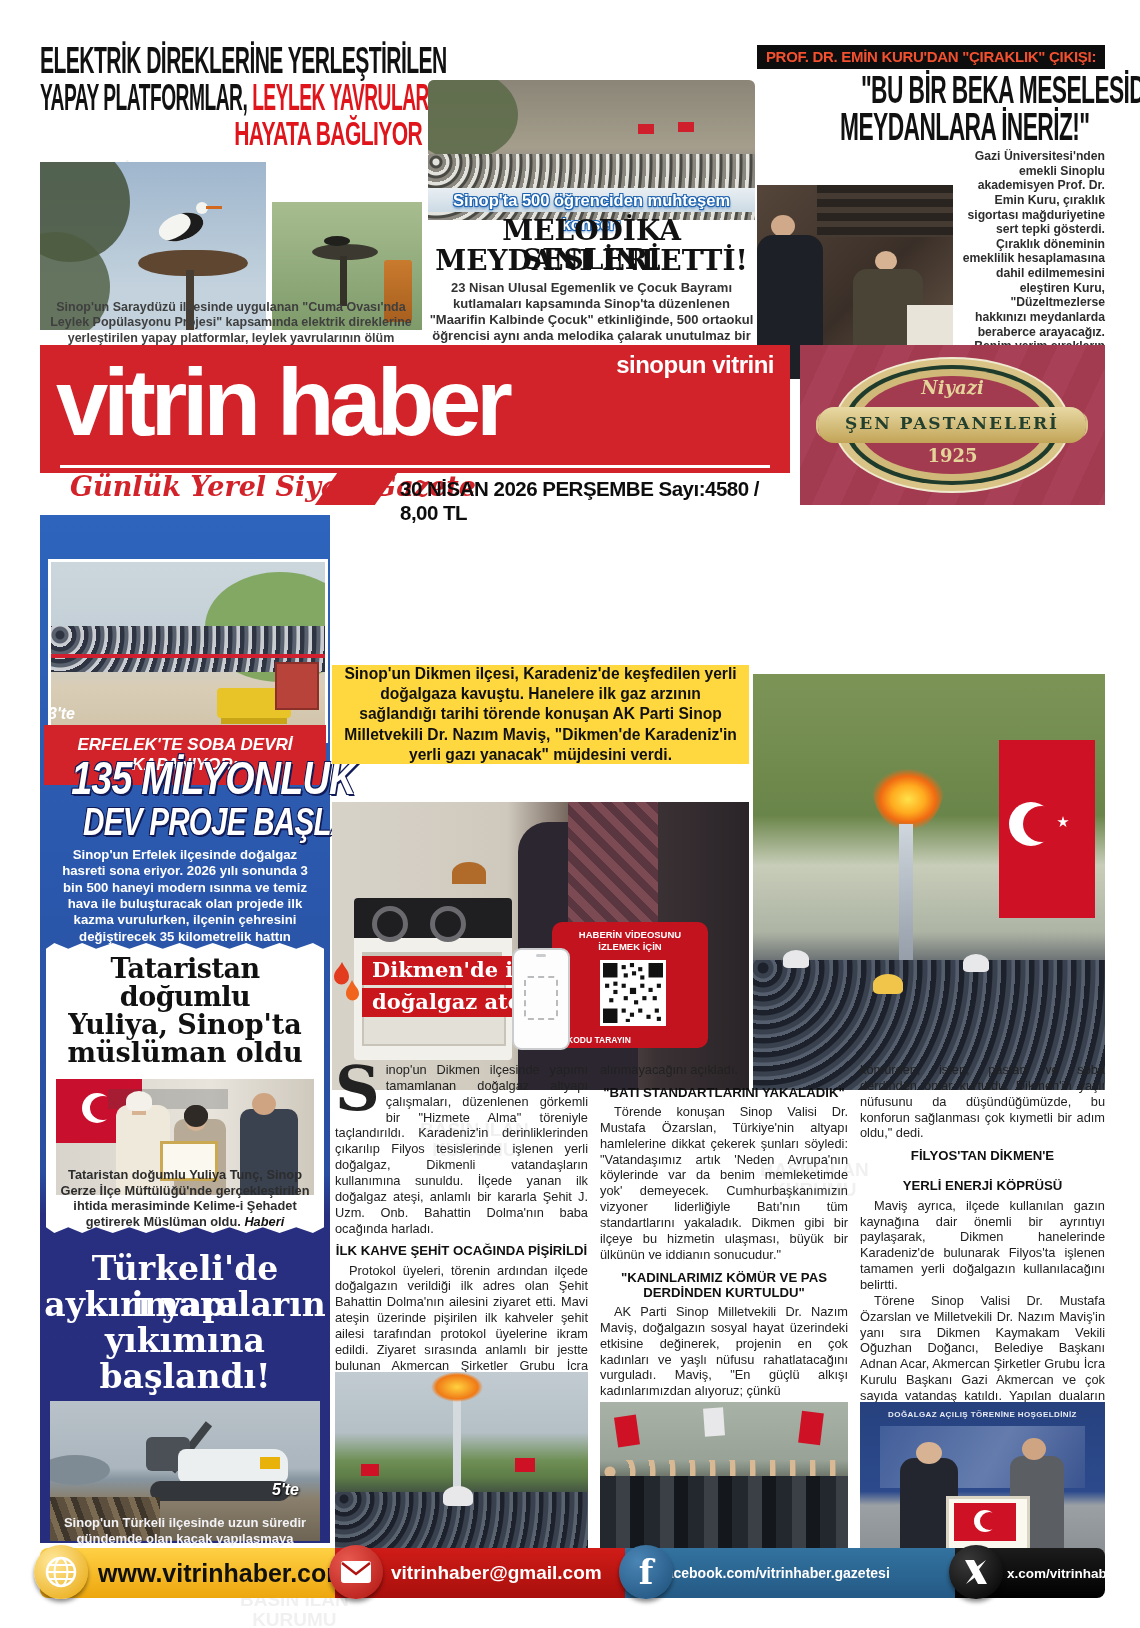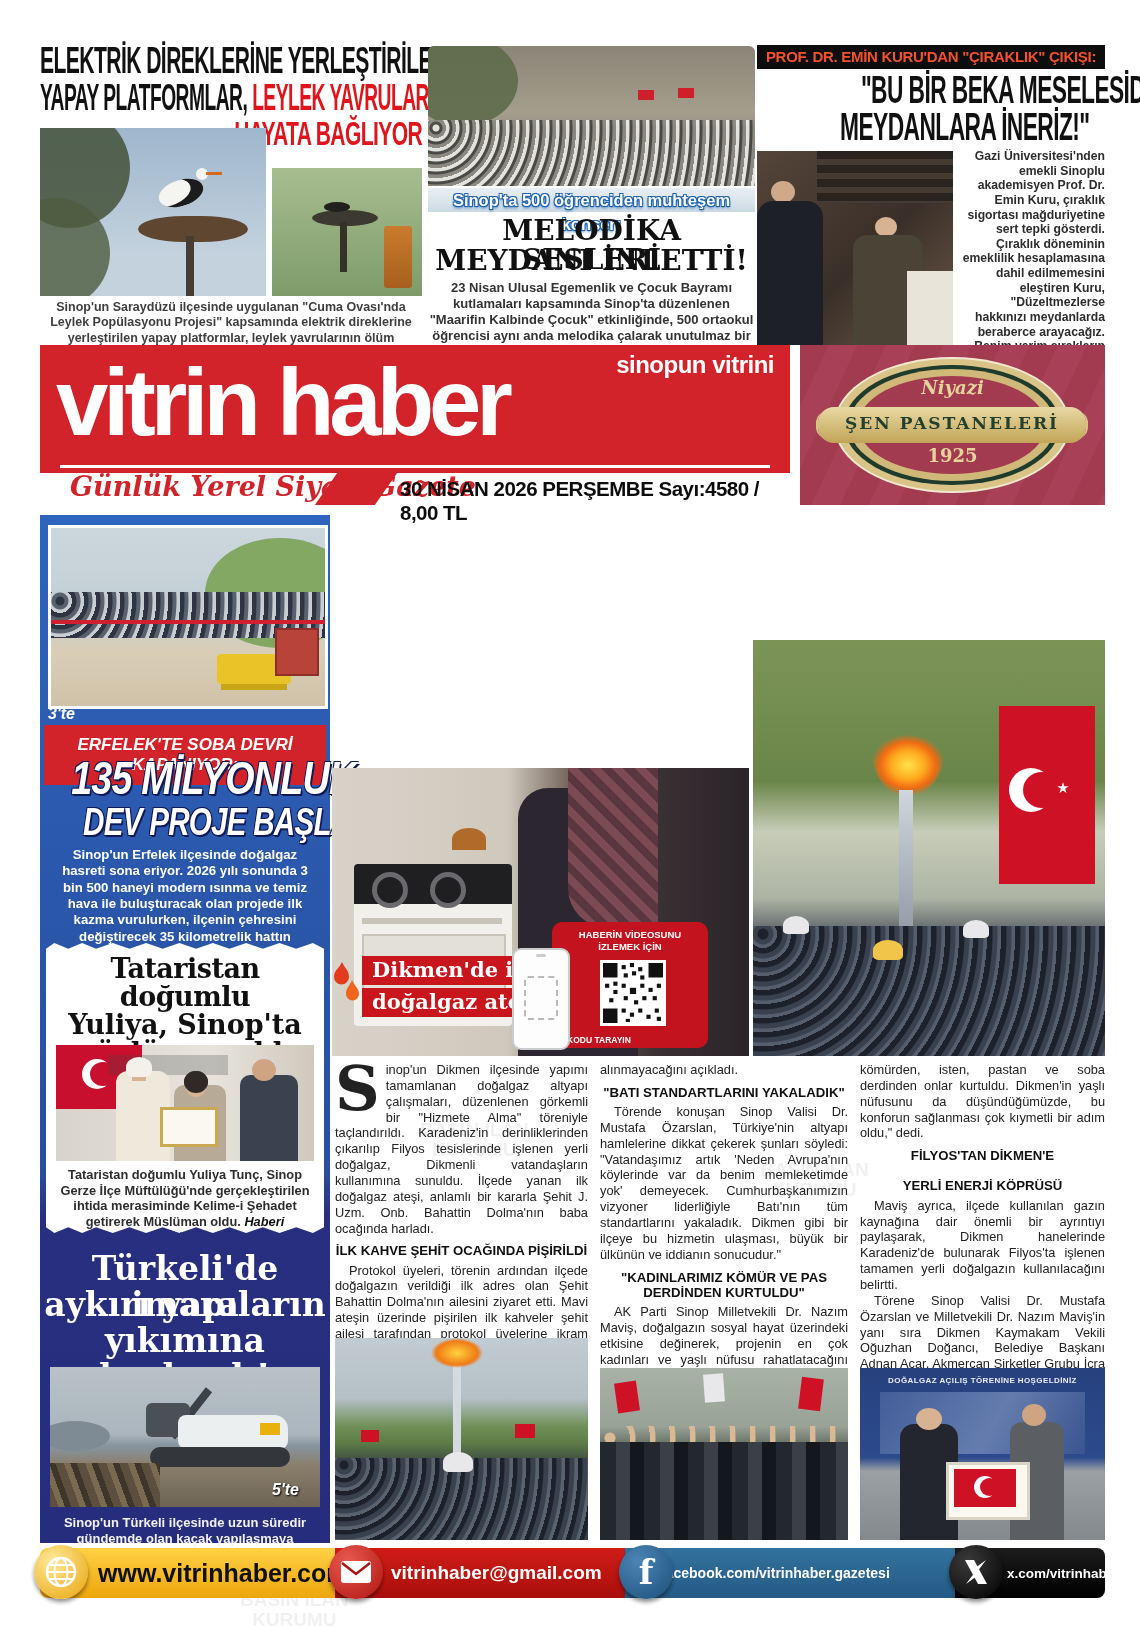--- a/index.html
+++ b/index.html
@@ -1,19 +1,19 @@
 <!DOCTYPE html>
 <html><head>
 <meta charset="utf-8">
 <style>
   html,body{margin:0;padding:0;background:#e9e9e9;}
   #page{position:relative;width:1140px;height:1628px;margin:0 auto;background:#fff;
         font-family:"Liberation Sans",sans-serif;overflow:hidden;color:#111;}
   .abs{position:absolute;}
-  .ph{position:absolute;overflow:hidden;}
+  .ph{position:absolute;overflow:hidden;margin-top:34px;}
   .cond{display:inline-block;font-weight:bold;white-space:nowrap;transform-origin:0 50%;letter-spacing:-1px;line-height:1.02;}
   .condC{transform-origin:50% 50%;}
   .condR{transform-origin:100% 50%;}
   .red{color:#e0151b;}
   .cap{font-size:12.5px;line-height:1.22;font-weight:bold;color:#3f3f3f;text-align:center;}
   .pref{font-style:italic;color:#111;}
   .serifH{font-family:"DejaVu Serif","Liberation Serif",serif;font-weight:bold;}
   .body-sm{font-size:12.8px;line-height:1.24;color:#222;text-align:justify;}
   .subhead{font-weight:bold;font-size:13.2px;text-align:center;margin:7px 0 4px;color:#101010;line-height:1.15;}
   .wm{position:absolute;font-weight:bold;font-size:19px;color:rgba(40,40,40,.07);line-height:1.05;text-align:center;pointer-events:none;}
@@ -159,20 +159,23 @@
       <div class="abs" style="left:128px;top:48px;width:110px;height:34px;background:#eceff0;border-radius:8px 14px 8px 8px"></div>
       <div class="abs" style="left:210px;top:56px;width:20px;height:12px;background:#e8b20a"></div>
       <div class="abs" style="left:100px;top:80px;width:140px;height:20px;background:#33363a;border-radius:10px"></div>
       <div class="abs" style="left:0;top:96px;width:110px;height:44px;background:repeating-linear-gradient(70deg,#5c4f3d 0 8px,#7a6a52 8px 14px,#3e362a 14px 20px)"></div>
       <div class="abs" style="left:-10px;top:54px;width:70px;height:30px;background:#7e8b94;border-radius:50%"></div>
     </div>
     <div class="abs" style="left:232px;top:966px;color:#fff;font-weight:bold;font-style:italic;font-size:16px;text-shadow:1px 1px 2px #000">5'te</div>
     <p style="position:absolute;left:16px;top:1000px;width:258px;margin:0;font-size:13px;line-height:1.24;color:#f2f2f6;text-align:center;font-weight:600">Sinop'un Türkeli ilçesinde uzun süredir gündemde olan kaçak yapılaşmaya yönelik yıkım süreci dün itibarıyla başladı.</p>
   </section>
 
+  <div class="abs" style="left:332px;top:665px;width:417px;height:99px;background:#ffd840;display:flex;align-items:center">
+    <p style="margin:0;padding:4px 12px;font-size:15.6px;line-height:1.3;font-weight:bold;color:#101010;text-align:center">Sinop'un Dikmen ilçesi, Karadeniz'de keşfedilen yerli doğalgaza kavuştu. Hanelere ilk gaz arzının sağlandığı tarihi törende konuşan AK Parti Sinop Milletvekili Dr. Nazım Maviş, "Dikmen'de Karadeniz'in yerli gazı yanacak" müjdesini verdi.</p>
+  </div>
 
   <div class="ph" style="left:332px;top:768px;width:417px;height:288px;background:linear-gradient(90deg,#d8d3c9 0%,#cfc9bd 42%,#6e5e55 58%,#3a3134 78%,#2a2428 100%)">
     <div class="abs" style="left:22px;top:96px;width:158px;height:162px;background:#f2f0ea;border-radius:4px"></div>
     <div class="abs" style="left:22px;top:96px;width:158px;height:40px;background:#1f1f22;border-radius:4px 4px 0 0"></div>
     <div class="abs" style="left:40px;top:104px;width:26px;height:26px;border-radius:50%;border:5px solid #6a6a6e"></div>
     <div class="abs" style="left:98px;top:104px;width:26px;height:26px;border-radius:50%;border:5px solid #6a6a6e"></div>
     <div class="abs" style="left:30px;top:150px;width:140px;height:6px;background:#c9c4ba"></div>
     <div class="abs" style="left:30px;top:166px;width:140px;height:74px;background:#e3e0d8;border:2px solid #c9c4ba"></div>
     <div class="abs" style="left:120px;top:60px;width:34px;height:22px;background:#b06a2a;border-radius:50% 50% 0 0"></div>
     <div class="abs" style="left:186px;top:20px;width:120px;height:268px;background:#2c2630;border-radius:30px 30px 0 0"></div>

